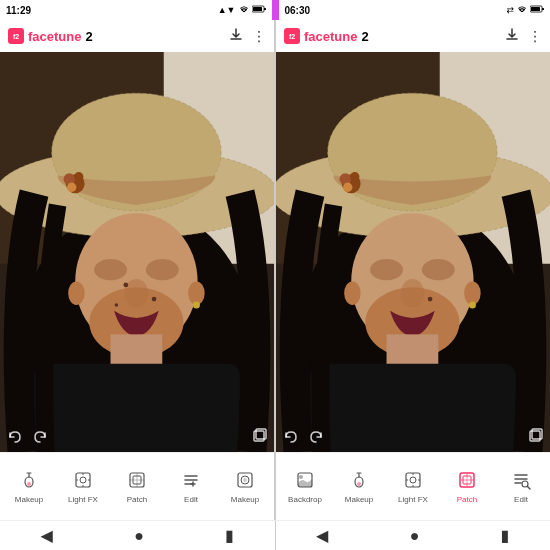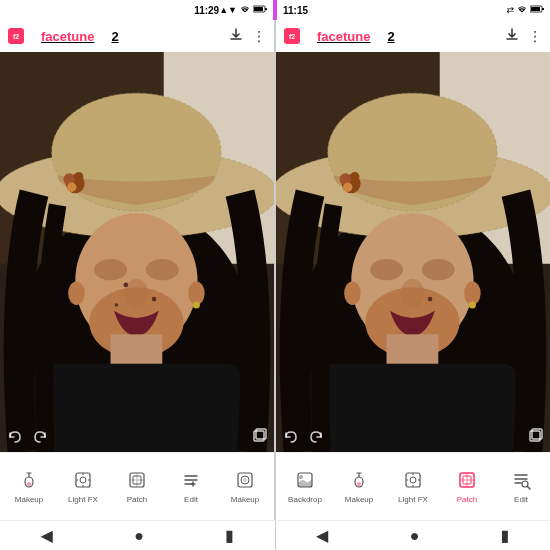--- a/index.html
+++ b/index.html
@@ -51,22 +51,21 @@
       display: flex;
       align-items: center;
       justify-content: space-between;
       padding: 4px 8px;
       background: #fff;
       height: 32px;
     }
     .app-logo {
       display: flex;
       align-items: center;
-      gap: 17px;
-      text-decoration: underline;
+      gap: 4px;
     }
     .logo-icon {
       width: 16px;
       height: 16px;
       background: #ff3366;
       border-radius: 3px;
       display: flex;
       align-items: center;
       justify-content: center;
       font-size: 8px;
@@ -169,22 +168,21 @@
     }
     .status-bar-panel {
       flex: 1;
       background: #fff;
       display: flex;
       align-items: center;
       justify-content: space-between;
       padding: 0 6px;
     }
     .status-bar-panel:first-child {
-      border-right: 4px solid #d946ef;
-      justify-content: flex-end;
+      border-right: 7px solid #d946ef;
     }
 
     
     .nav-bar-split {
       display: flex;
       width: 100%;
       height: 30px;
       background: #fff;
       border-top: 1px solid #eee;
     }
@@ -220,21 +218,21 @@
       <span class="status-icon">
         <svg width="14" height="8" viewBox="0 0 14 8">
             <rect x="0" y="1" width="12" height="6" rx="1" fill="none" stroke="#000" stroke-width="0.8"></rect>
             <rect x="12" y="3" width="2" height="2" rx="0.5" fill="#000"></rect>
             <rect x="1" y="2" width="9" height="4" rx="0.5" fill="#000"></rect>
           </svg>
       </span>
     </div>
   </div>
   <div class="status-bar-panel">
-    <span class="status-bar-time">11:15</span>
+    <span class="status-bar-time">06:30</span>
     <div class="status-icons">
       <span class="status-icon">⇄</span>
       <span class="status-icon">
         <svg width="10" height="10" viewBox="0 0 10 10">
             <path d="M5,8 L7,5.5 Q5,4 3,5.5 Z M5,8 L8.5,4 Q5,1.5 1.5,4 Z M5,8 L2,5.5 Q5,4 8,5.5 Z" fill="none" stroke="#000" stroke-width="0.8"></path>
           </svg>
       </span>
       <span class="status-icon">
         <svg width="14" height="8" viewBox="0 0 14 8">
             <rect x="0" y="1" width="12" height="6" rx="1" fill="none" stroke="#000" stroke-width="0.8"></rect>

